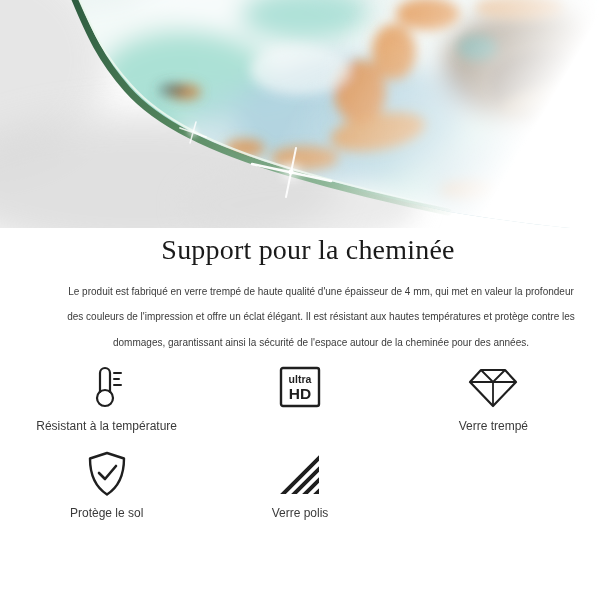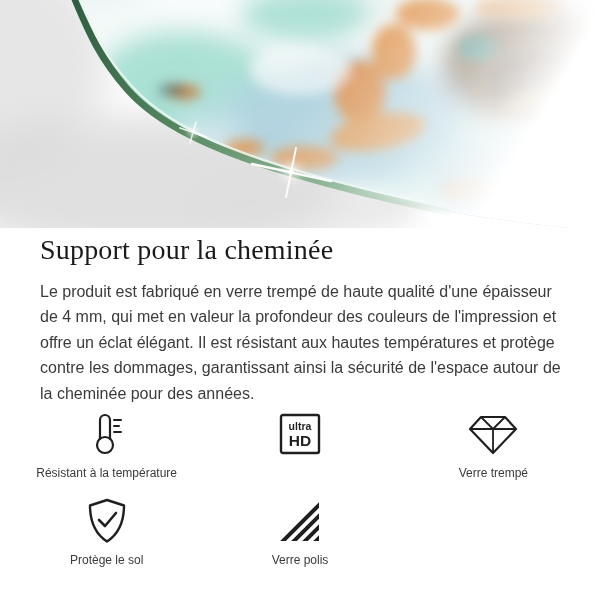--- a/index.html
+++ b/index.html
@@ -6,34 +6,34 @@
   .page{
     width:600px;height:600px;overflow:hidden;position:relative;
     background:#ffffff;
     font-family:"Liberation Sans",sans-serif;
     color:#3b3b3b;
   }
   
   .hero{width:600px;height:228px;position:relative;overflow:hidden;}
   .hero svg{display:block;}
   
-  .content{padding:4px 36px 0 40px;}
+  .content{padding:4px 36px 0 52px;text-align:center;}
   .title{
     font-family:"Liberation Serif",serif;
     font-weight:400;
     font-size:28px;line-height:36px;
     color:#1a1a1a;
     margin:0 0 11px 0;
     letter-spacing:0.2px;
   }
   .title span{display:block;}
   .intro{
-    margin:0;
+    margin:8px;
     width:522px;
-    font-size:16px;
+    font-size:10px;
     line-height:25.4px;
     color:#3b3b3b;
   }
   
   .features{
     margin-top:4px;
     padding:0 10px;
     display:grid;
     grid-template-columns:1fr 1fr 1fr;
     row-gap:17px;

